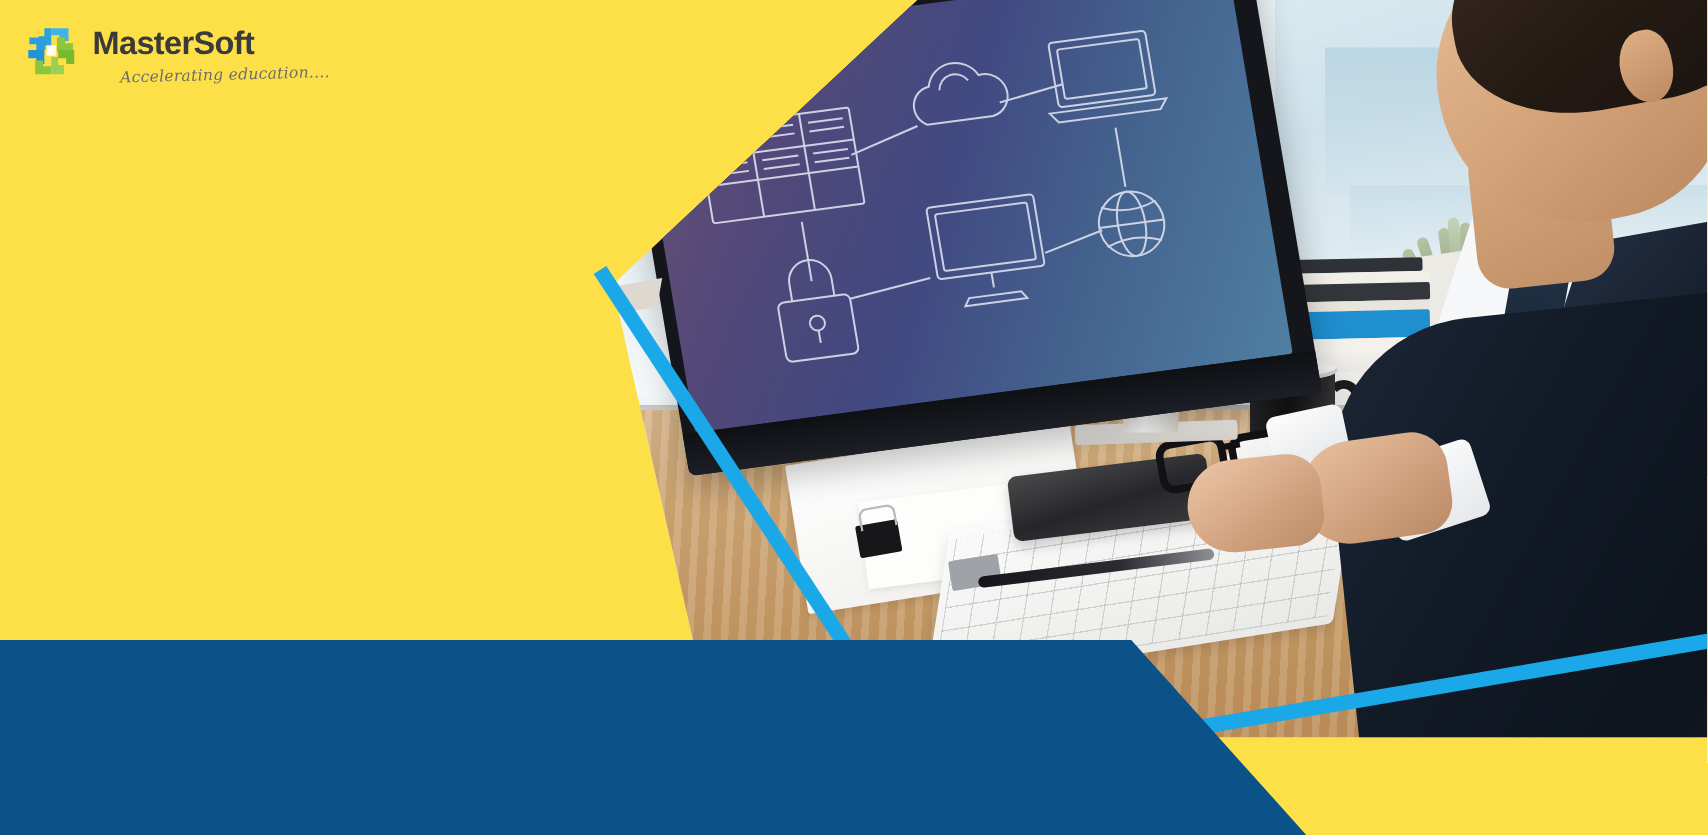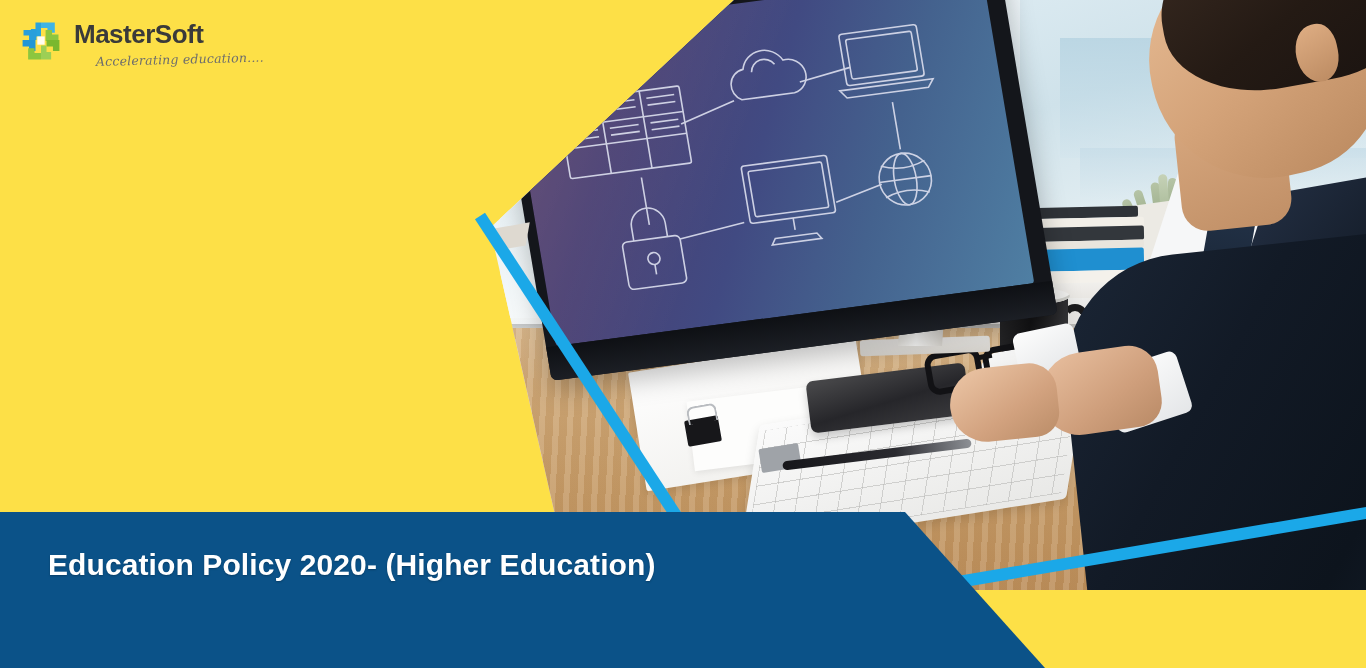--- a/index.html
+++ b/index.html
@@ -558,17 +558,16 @@
       </svg>
     </div>
     <div class="logo-text-col">
       <div class="logo-word"><span>Master</span><span class="soft">Soft</span></div>
       <div class="logo-tag">Accelerating education....</div>
     </div>
   </div>
 
   <div class="banner">
     <div class="banner-title">
-      <div>Education Policy 2020- (Higher Education)</div>
     </div>
   </div>
 
 </div>
 
 </body></html>

